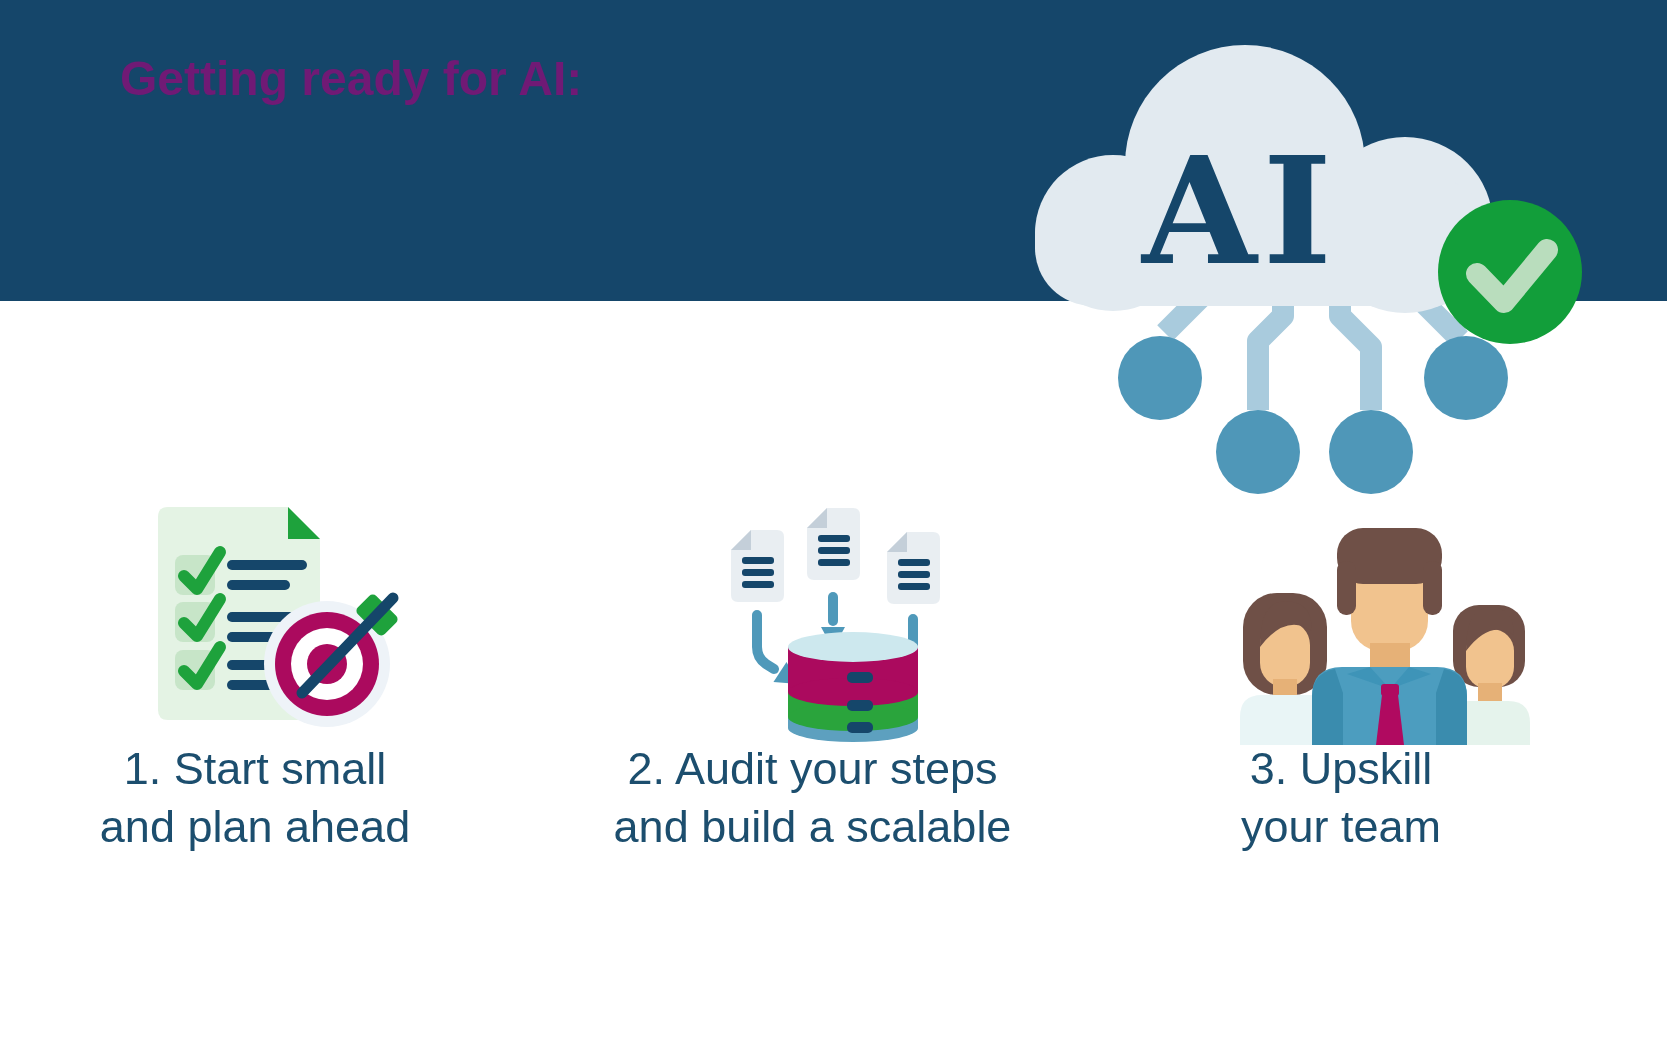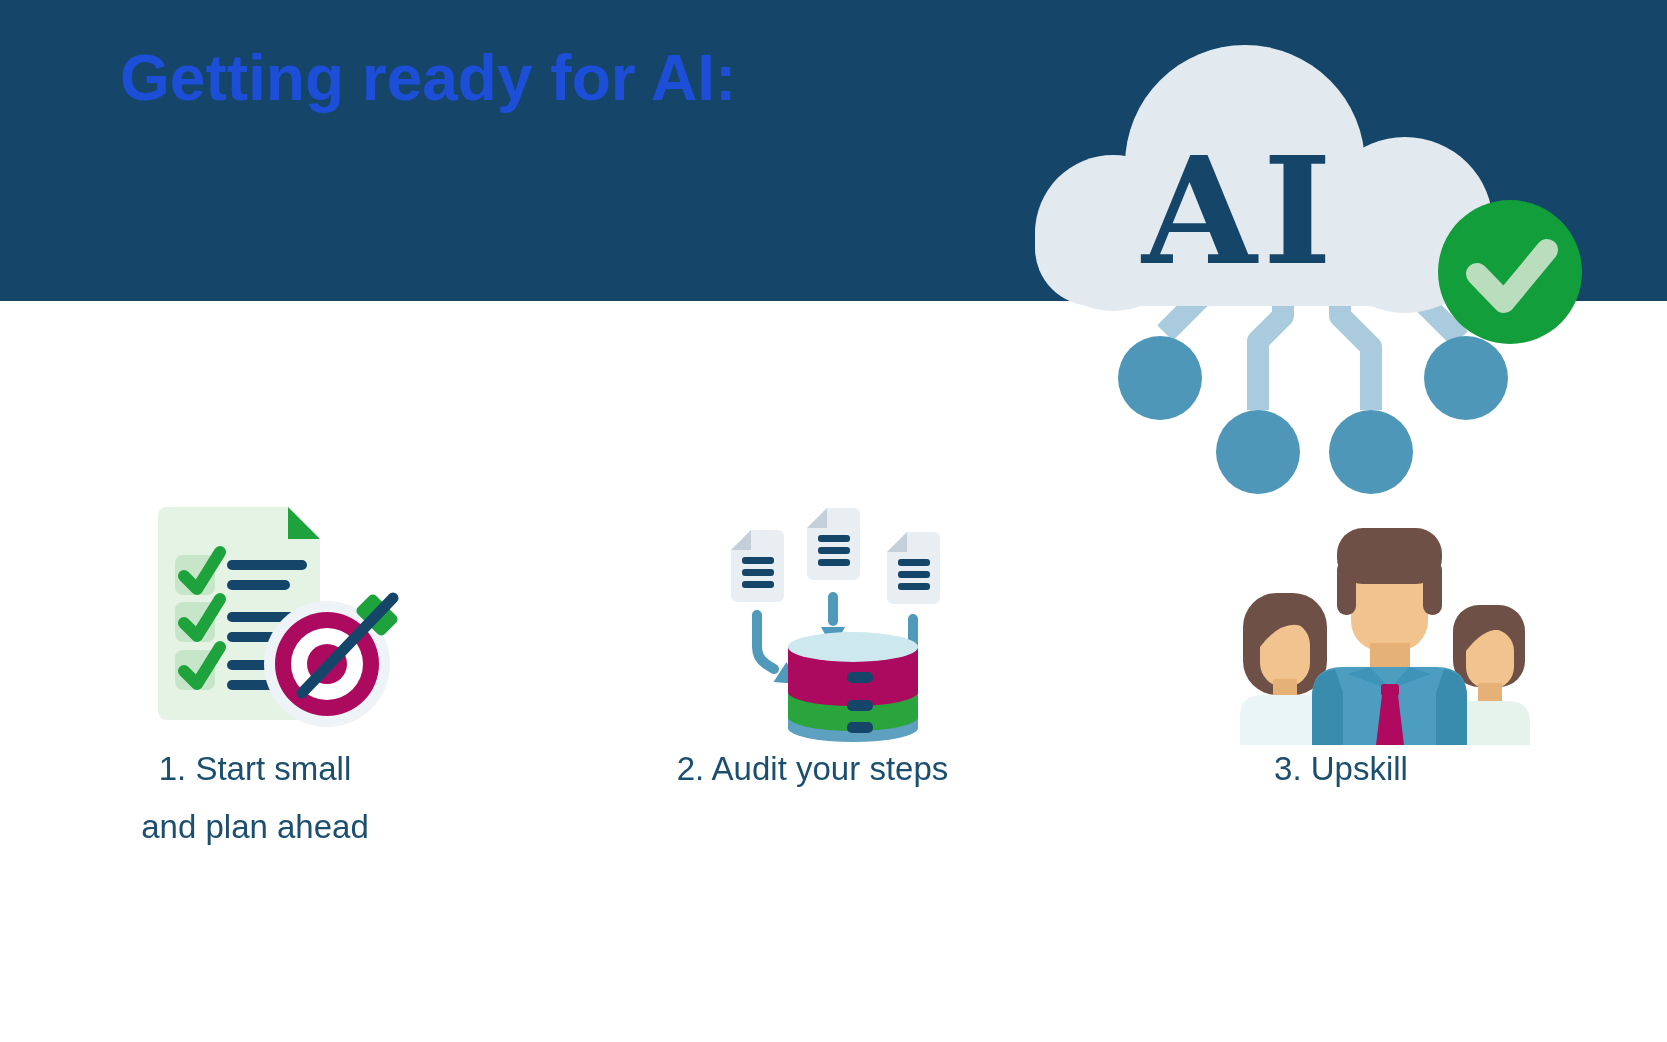--- a/index.html
+++ b/index.html
@@ -1,29 +1,29 @@
 <!DOCTYPE html>
 <html><head>
 <meta charset="utf-8">
 <style>
   html,body{margin:0;padding:0;background:#fff;}
   #canvas{position:relative;width:1667px;height:1042px;background:#ffffff;overflow:hidden;
           font-family:"Liberation Sans",sans-serif;}
   
   .header{position:absolute;left:0;top:0;width:1667px;height:301px;background:#15466a;}
-  .title{position:absolute;left:120px;top:30px;color:#1d4ed8;font-weight:700;
-         font-size:64px;line-height:97px;letter-spacing:0px;}
+  .title{position:absolute;left:120px;top:30px;color:#701a75;font-weight:700;
+         font-size:48px;line-height:97px;letter-spacing:0px;}
   
   .hero-svg{position:absolute;left:1015px;top:28px;}
   
   .icon1-svg{position:absolute;left:140px;top:468px;}
   .icon2-svg{position:absolute;left:660px;top:455px;}
   .icon3-svg{position:absolute;left:1190px;top:495px;}
   
-  .caption{position:absolute;top:740px;color:#1c4e6e;font-size:33px;line-height:58px;
+  .caption{position:absolute;top:740px;color:#1c4e6e;font-size:45px;line-height:58px;
            text-align:center;font-weight:400;}
   .caption .b{font-weight:400;}
   .cap1{left:30px;width:450px;}
   .cap2{left:540px;width:545px;}
   .cap3{left:1136px;width:410px;}
   .ai-text{font-family:"DejaVu Serif","Liberation Serif",serif;font-weight:700;}
 </style>
 </head>
 <body>
 
@@ -191,18 +191,20 @@
       </g>
     </g>
   </svg>
 
   <div class="caption cap1">
       <div><span>1. Start small</span></div>
       <div><span>and </span><span class="b">plan</span><span> ahead</span></div>
     </div>
   <div class="caption cap2">
       <div><span>2. </span><span class="b">Audit</span><span> your </span><span class="b">steps</span></div>
+      <div><span>and build a </span><span class="b">scalable</span></div>
     </div>
   <div class="caption cap3">
       <div><span>3. </span><span class="b">Upskill</span></div>
+      <div><span>your team</span></div>
     </div>
 
 </div>
 
 </body></html>

